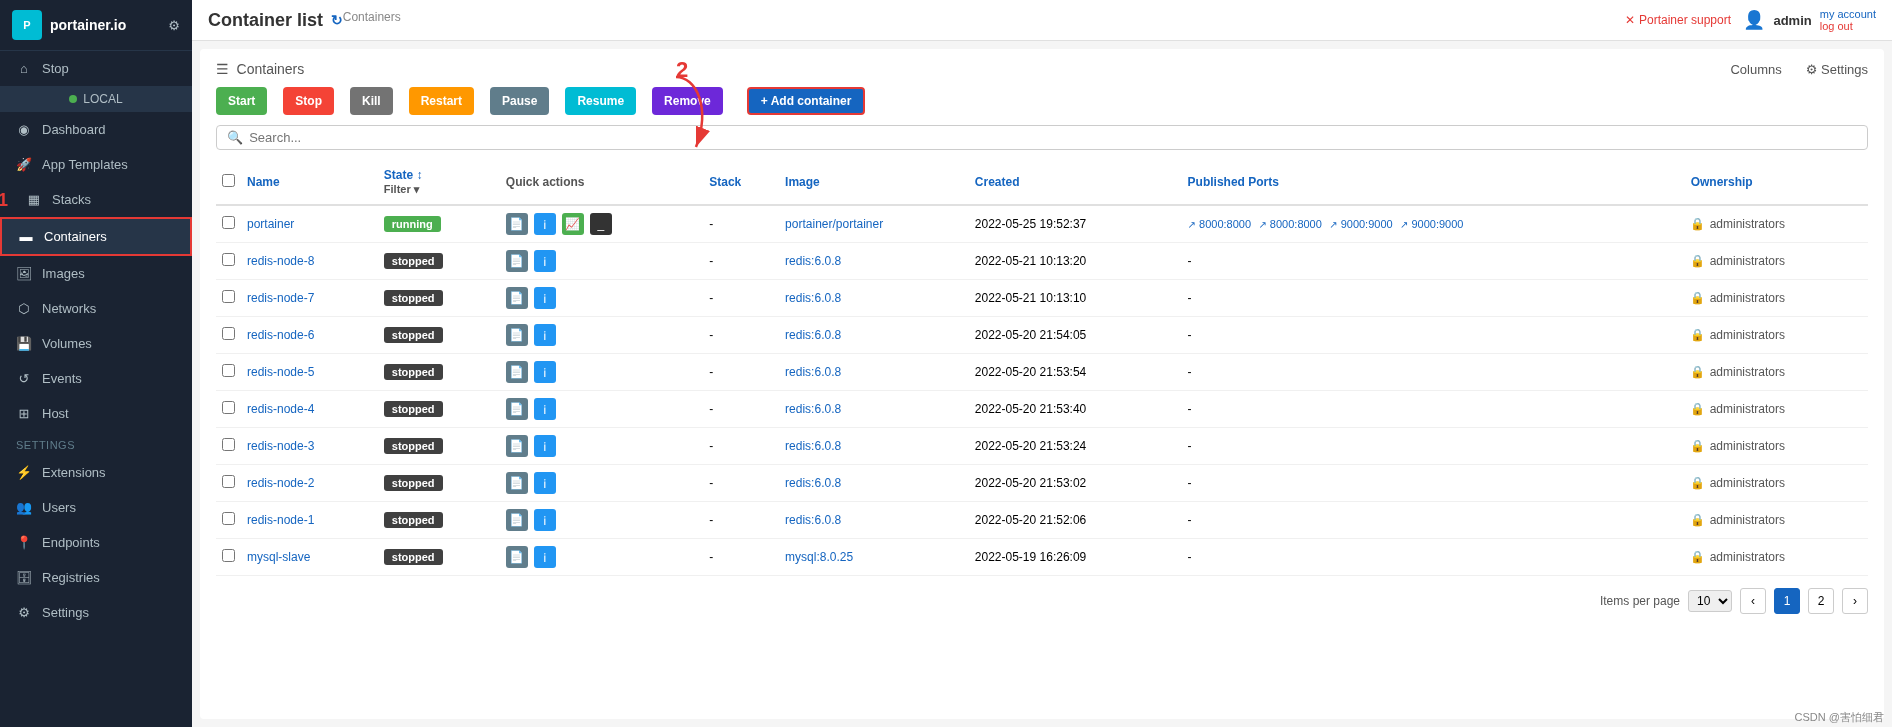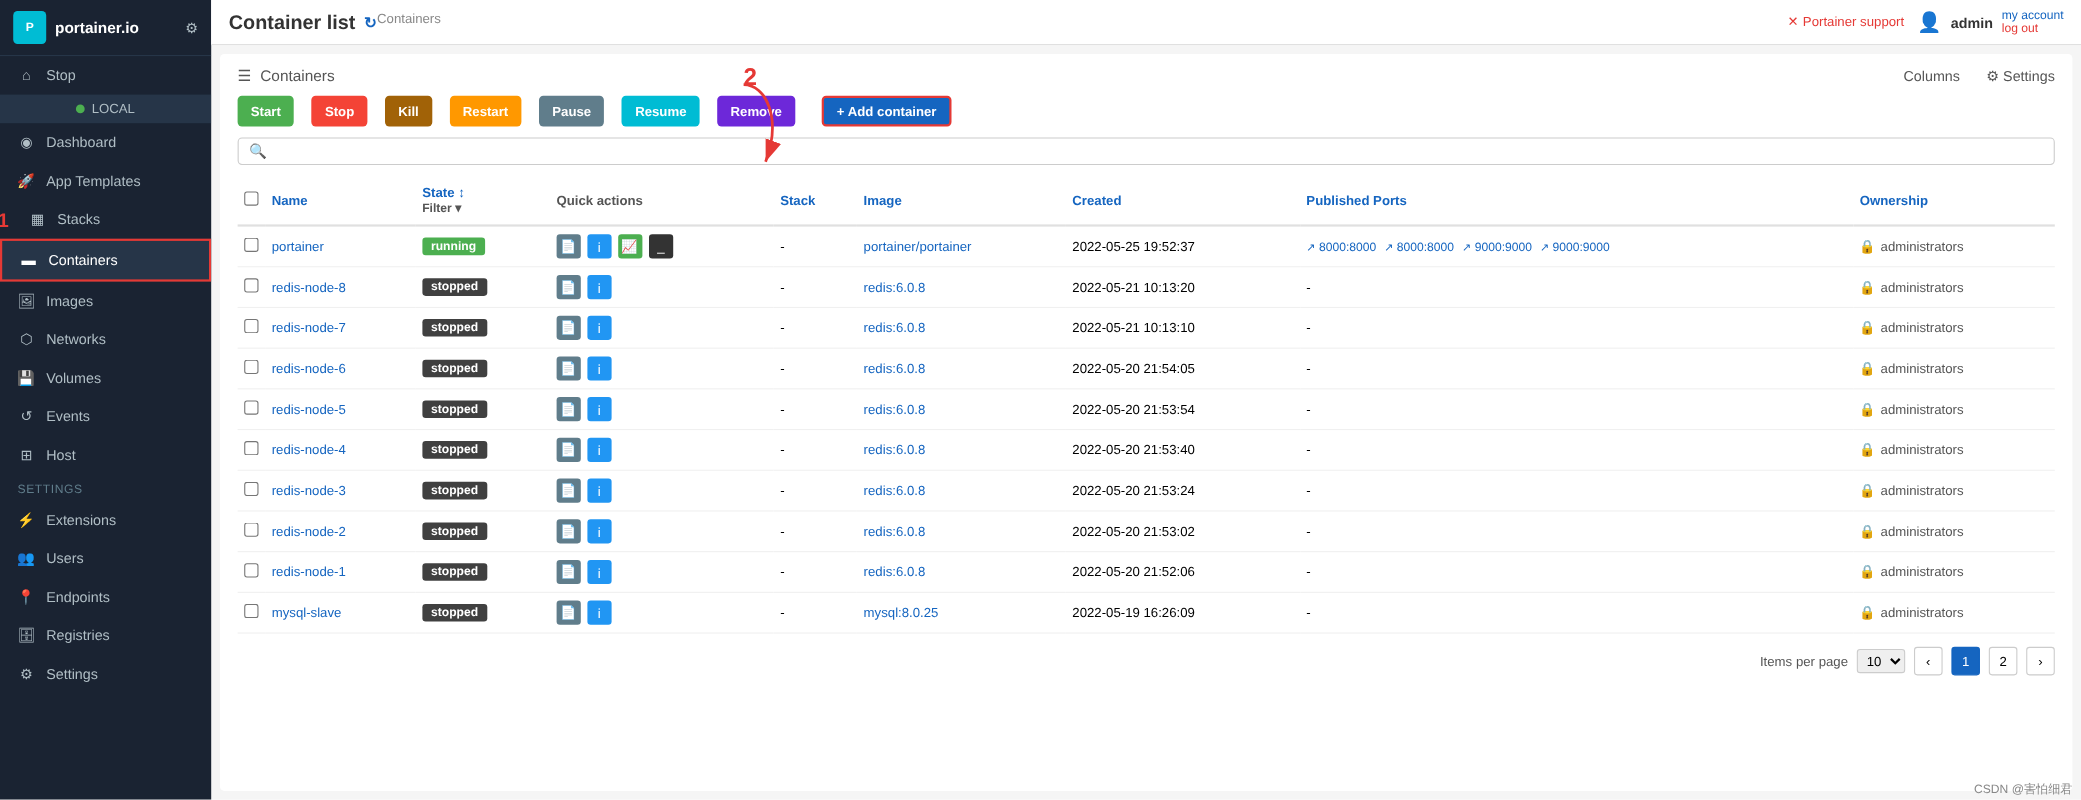--- a/index.html
+++ b/index.html
@@ -108,21 +108,21 @@
     .btn {
       display: inline-flex; align-items: center; gap: 4px;
       padding: 5px 12px;
       border: none; border-radius: 4px;
       cursor: pointer;
       font-size: 12px;
       font-weight: bold;
     }
     .btn-start { background: #4caf50; color: #fff; }
     .btn-stop { background: #f44336; color: #fff; }
-    .btn-kill { background: #a16207; color: #fff; }
+    .btn-kill { background: #737373; color: #fff; }
     .btn-restart { background: #ff9800; color: #fff; }
     .btn-pause { background: #607d8b; color: #fff; }
     .btn-resume { background: #00bcd4; color: #fff; }
     .btn-remove { background: #6d28d9; color: #fff; }
     .btn-add { background: #1565c0; color: #fff; border: 2px solid #e53935; }
 
     
     .search-bar {
       display: flex;
       align-items: center;
@@ -404,20 +404,21 @@
         <button class="btn btn-restart">Restart</button>
         <button class="btn btn-pause">Pause</button>
         <button class="btn btn-resume">Resume</button>
         <button class="btn btn-remove">Remove</button>
         <button class="btn btn-add" style="margin-left:8px;">+ Add container</button>
       </div>
     </div>
 
     <div class="search-bar">
       <span style="color:#aaa;margin-right:6px;">🔍</span>
+      <input type="text" placeholder="Search..." style="">
     </div>
 
     <table class="container-table">
       <thead>
         <tr>
           <th style="width:20px;">
             <input type="checkbox" style="">
           </th>
           <th style="cursor:pointer;">
             <span>Name</span>

